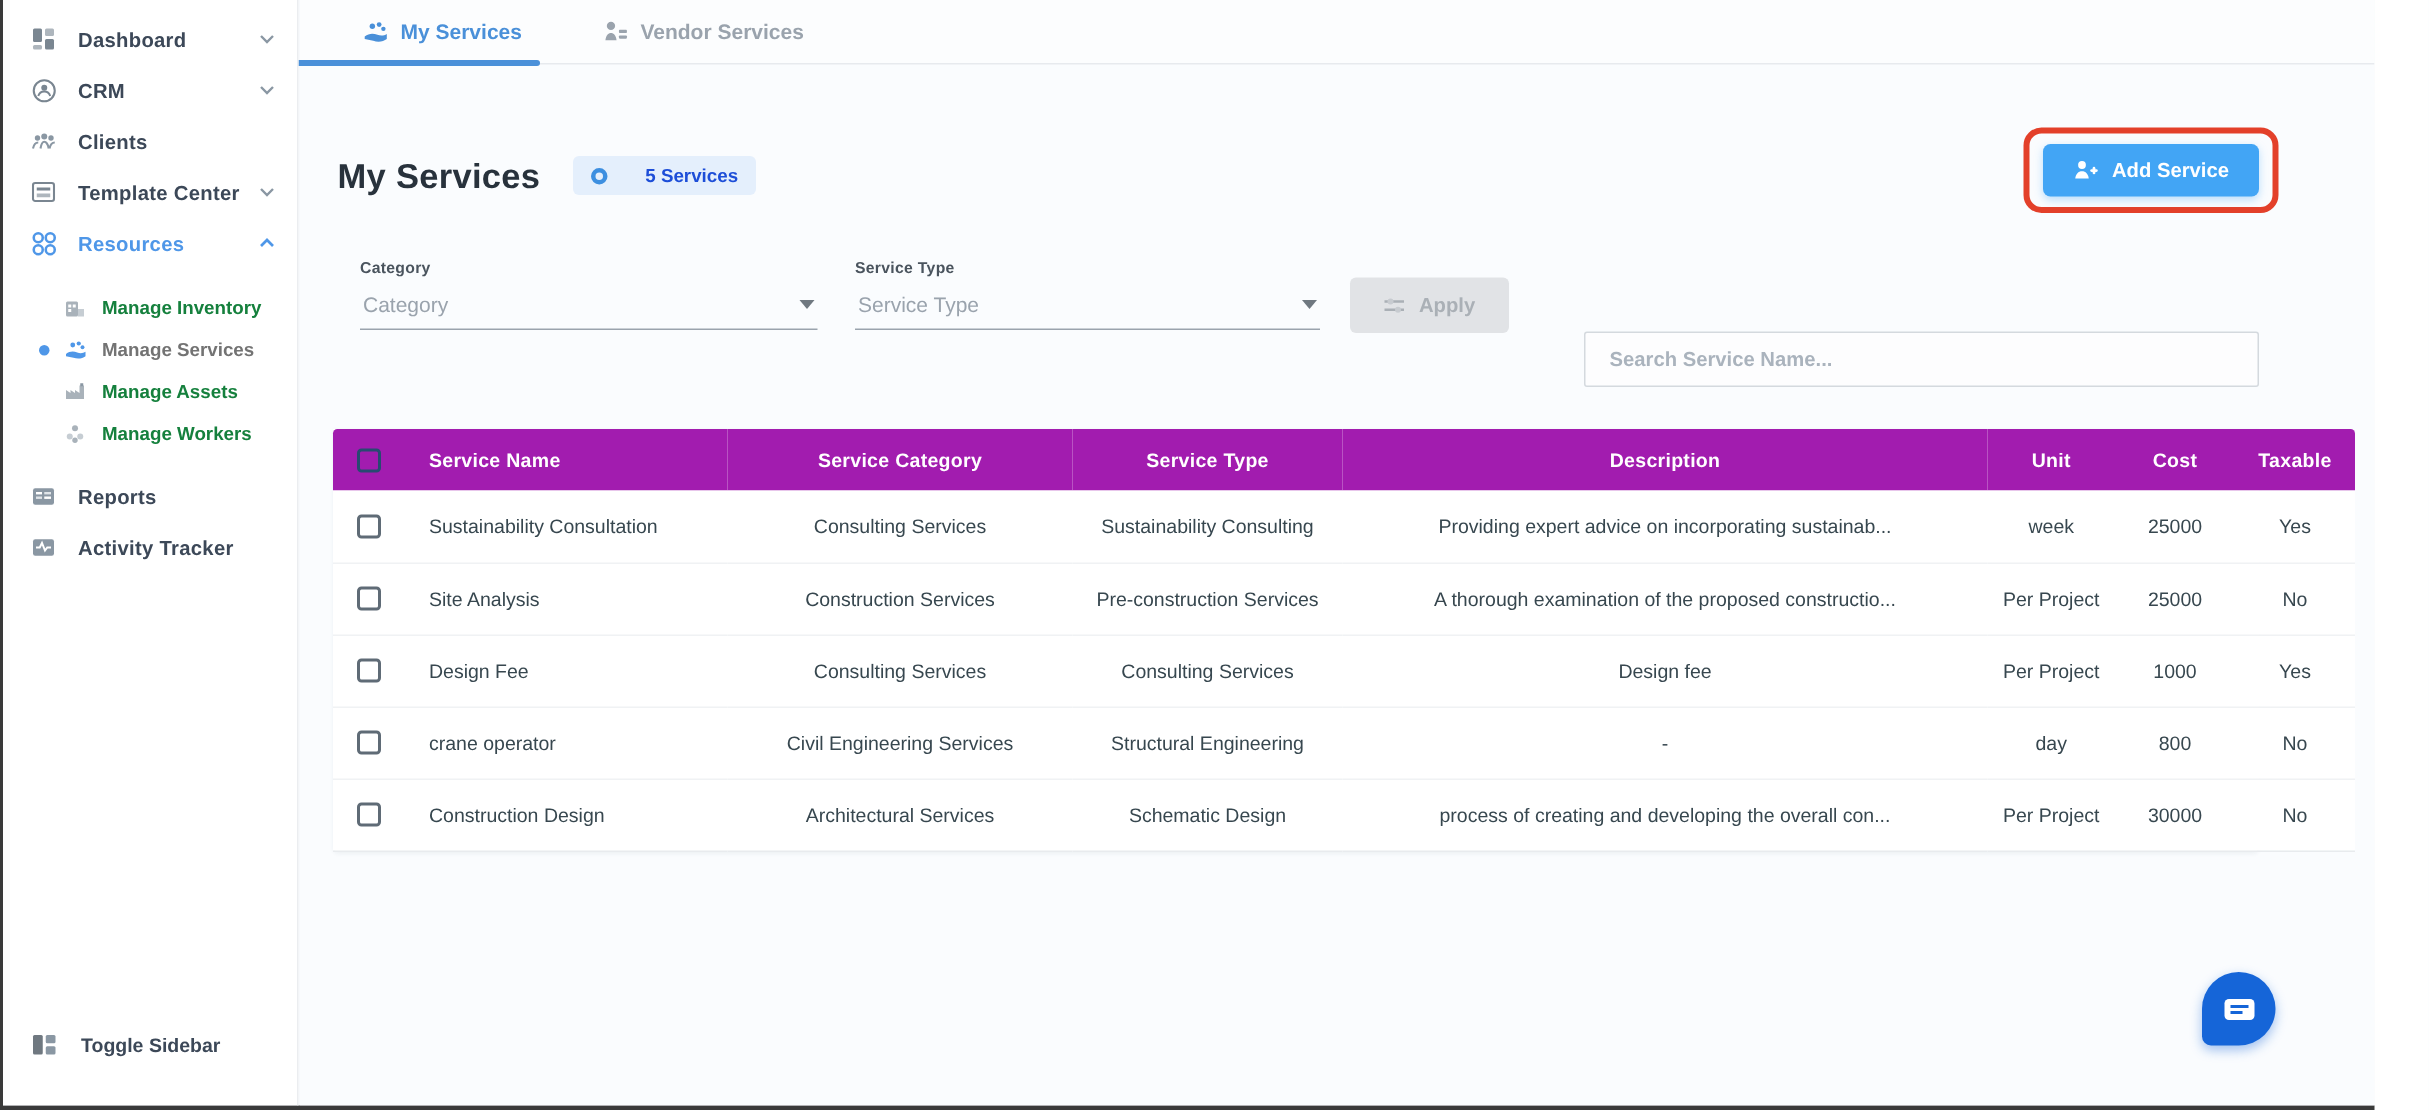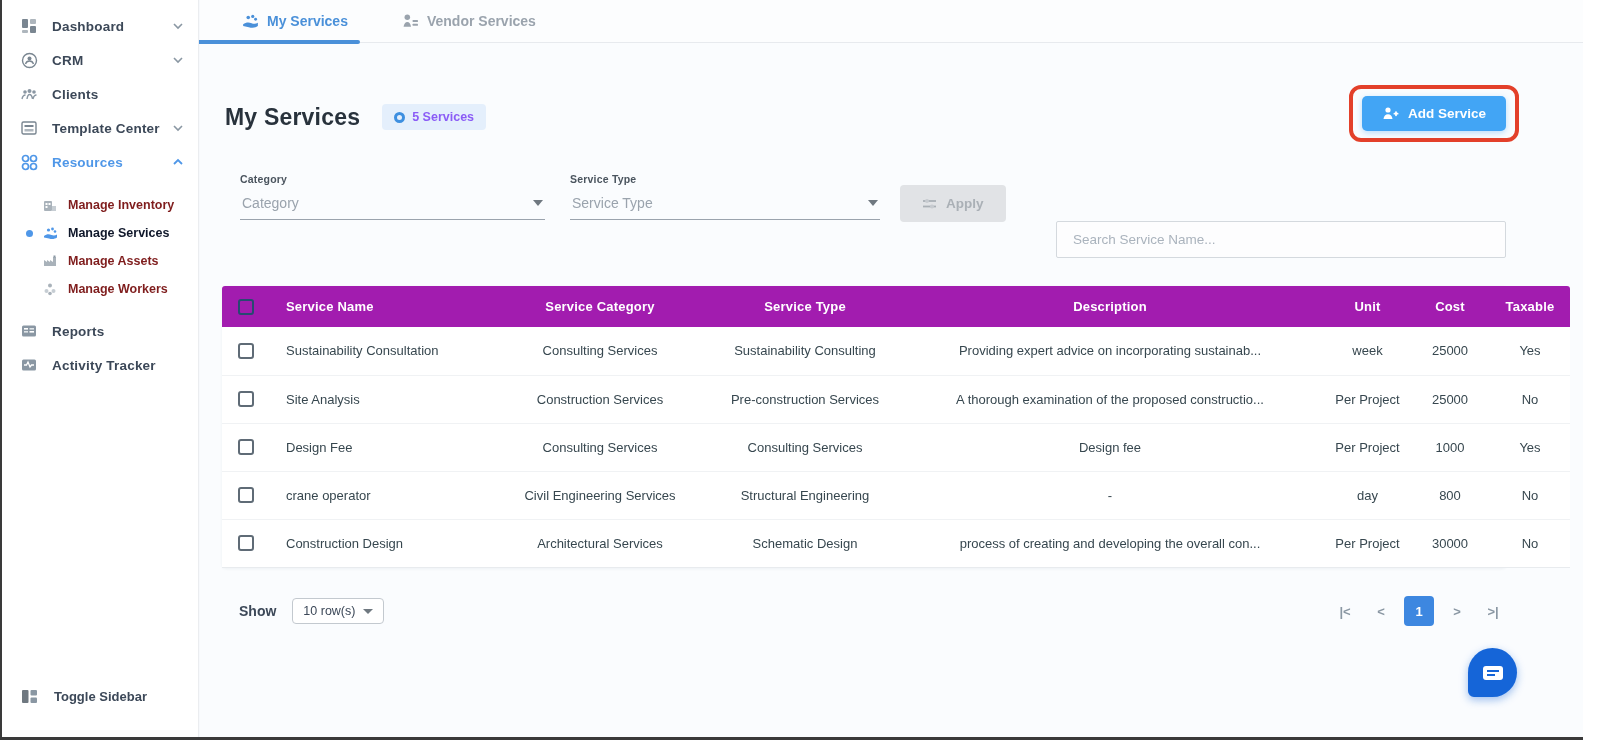--- a/index.html
+++ b/index.html
@@ -12,65 +12,65 @@
   .sidebar { position:absolute; left:0; top:0; width:197px; height:100%;
              background:#ffffff; border-right:1px solid #ebedf0; z-index:5; }
   .side-item { display:flex; align-items:center; height:34px; padding:0 14px 0 18px;
                color:#3c4858; font-size:13.5px; font-weight:bold; cursor:pointer; }
   .side-item .lbl { flex:1; margin-left:14px; letter-spacing:.2px; }
   .side-item.active { color:#4f97e8; }
   .side-item.active .lbl { color:#4f97e8; }
   .side-icon { width:18px; height:18px; display:inline-flex; align-items:center; justify-content:center; flex:0 0 18px; }
   .chev { width:12px; height:12px; }
   .sub-item { display:flex; align-items:center; height:25px; padding-left:40px;
-              color:#7f1d1d; font-size:12.5px; font-weight:bold; cursor:pointer; position:relative; }
+              color:#15803d; font-size:12.5px; font-weight:bold; cursor:pointer; position:relative; }
   .sub-item .lbl { margin-left:10px; }
-  .sub-item.active { color:#0f172a; }
+  .sub-item.active { color:#737373; }
   .sub-item.active .dot { position:absolute; left:24px; width:7px; height:7px; border-radius:50%; background:#4f97e8; }
   .sub-icon { width:16px; height:16px; display:inline-flex; align-items:center; justify-content:center; }
   .toggle-row { position:absolute; left:0; bottom:32px; display:flex; align-items:center; padding-left:18px; cursor:pointer; }
   .toggle-row .lbl { margin-left:16px; font-size:13px; font-weight:bold; color:#3c4858; }
 
   
   .main { position:absolute; left:198px; top:0; right:0; bottom:0; background:#fafcfe; }
   .tabbar { position:relative; height:43px; background:#fcfdfe; border-bottom:1px solid #e7eaee;
             display:flex; align-items:center; padding-left:30px; }
   .tab { display:flex; align-items:center; gap:8px; height:100%; padding:0 12px; font-size:14px;
          font-weight:bold; color:#9aa3ad; cursor:pointer; position:relative; }
   .tab.active { color:#4a90d9; }
   .tab.active::after { content:""; position:absolute; left:-60px; right:0; bottom:-2px; height:4px;
                        background:#4a90d9; border-radius:3px; }
 
   .content { position:absolute; left:25px; right:77px; top:43px; bottom:0; }
 
   .header-row { position:absolute; top:52px; left:0; right:0; height:44px; display:flex; align-items:center; }
   .page-title { font-size:23px; font-weight:bold; color:#28323c; letter-spacing:.2px; }
-  .badge { display:inline-flex; align-items:center; gap:7px; margin-left:22px; background:#e4effc;
-           border-radius:4px; padding:6px 12px; font-size:12.5px; font-weight:bold; color:#8b5cf6; }
+  .badge { display:inline-flex; align-items:center; gap:25px; margin-left:22px; background:#e4effc;
+           border-radius:4px; padding:6px 12px; font-size:12.5px; font-weight:bold; color:#1d4ed8; }
   .badge-ring { width:11px; height:11px; border:3px solid #3d8fe0; border-radius:50%; display:inline-block; }
 
   .add-wrap { position:absolute; right:-13px; top:-10px; border:4px solid #e3402a; border-radius:12px; padding:7px 9px; }
   .add-btn { display:flex; align-items:flex-start; gap:9px; background:#42a5f5; color:#fff; border:none;
              border-radius:5px; padding:10px 20px; font-size:13.5px; font-weight:bold; cursor:pointer;
              font-family:"Liberation Sans",sans-serif; box-shadow:0 2px 6px rgba(66,165,245,.35); }
 
   .filter-row { position:absolute; top:130px; left:15px; right:0; height:60px; }
   .field { position:absolute; top:0; }
   .field .flabel { font-size:10.5px; font-weight:bold; color:#4a545e; letter-spacing:.2px; }
   .select-line { display:flex; align-items:center; justify-content:space-between; border-bottom:1px solid #9aa3ad;
                  padding:10px 2px 8px 2px; color:#9aa3ad; font-size:14px; cursor:pointer; }
   .caret { width:0; height:0; border-left:5px solid transparent; border-right:5px solid transparent;
            border-top:6px solid #6f7880; }
   .apply-btn { position:absolute; left:660px; top:12px; display:flex; align-items:center; gap:9px;
                background:#e1e3e6; color:#aab0b6; border:none; border-radius:4px; padding:11px 22px;
                font-size:13.5px; font-weight:bold; cursor:pointer; font-family:"Liberation Sans",sans-serif; }
 
   .search-row { position:absolute; top:178px; right:0; width:450px; }
   .search-input { width:100%; height:37px; border:1px solid #d4d9de; border-radius:2px; background:#fdfdfe;
-                  padding:0 16px; font-size:13.5px; color:#3c4858; font-family:"Liberation Sans",sans-serif; }
+                  padding:0 16px; font-size:13.5px; color:#3c4858; font-family:"Liberation Sans",sans-serif;font-weight:bold; }
   .search-input::placeholder { color:#aab3bd; }
 
   
   .svc-table { position:absolute; top:243px; left:-3px; right:0; background:#fff; border-radius:0 0 4px 4px;
                box-shadow:0 1px 3px rgba(40,60,90,.06); }
   table { width:100%; border-collapse:collapse; table-layout:fixed; }
   col.c-check{width:48px} col.c-name{width:215px} col.c-cat{width:230px} col.c-type{width:180px}
   col.c-desc{width:430px} col.c-unit{width:85px} col.c-cost{width:80px} col.c-tax{width:80px}
   thead th { background:#a21caf; color:#fff; font-size:13px; font-weight:bold; height:41px;
              text-align:center; letter-spacing:.2px; }
@@ -409,34 +409,20 @@
               <td>Schematic Design</td>
               <td>process of creating and developing the overall con...</td>
               <td>Per Project</td>
               <td>30000</td>
               <td>No</td>
             </tr>
           </tbody>
         </table>
       </div>
 
-      <div class="foot-row">
-        <span class="show-lbl">Show</span>
-        <span class="rows-select">
-          <span>10 row(s)</span>
-          <span class="caret" style="border-top-width:5px"></span>
-        </span>
-        <div class="pager">
-          <span class="pg-btn">|&lt;</span>
-          <span class="pg-btn">&lt;</span>
-          <span class="pg-btn current">1</span>
-          <span class="pg-btn">&gt;</span>
-          <span class="pg-btn">&gt;|</span>
-        </div>
-      </div>
 
     </div>
 
     <div class="chat-fab">
       <span class="chat-glyph"></span>
     </div>
 
   </div>
 </div>
 

